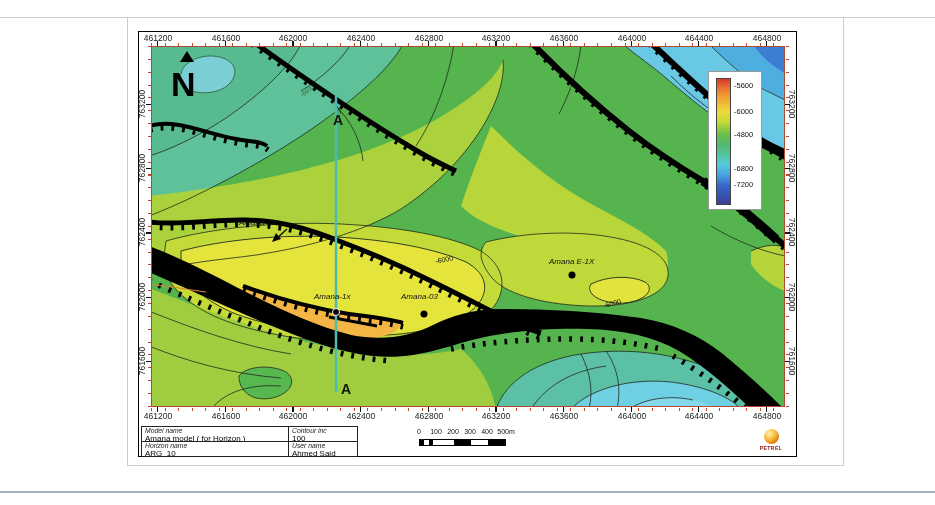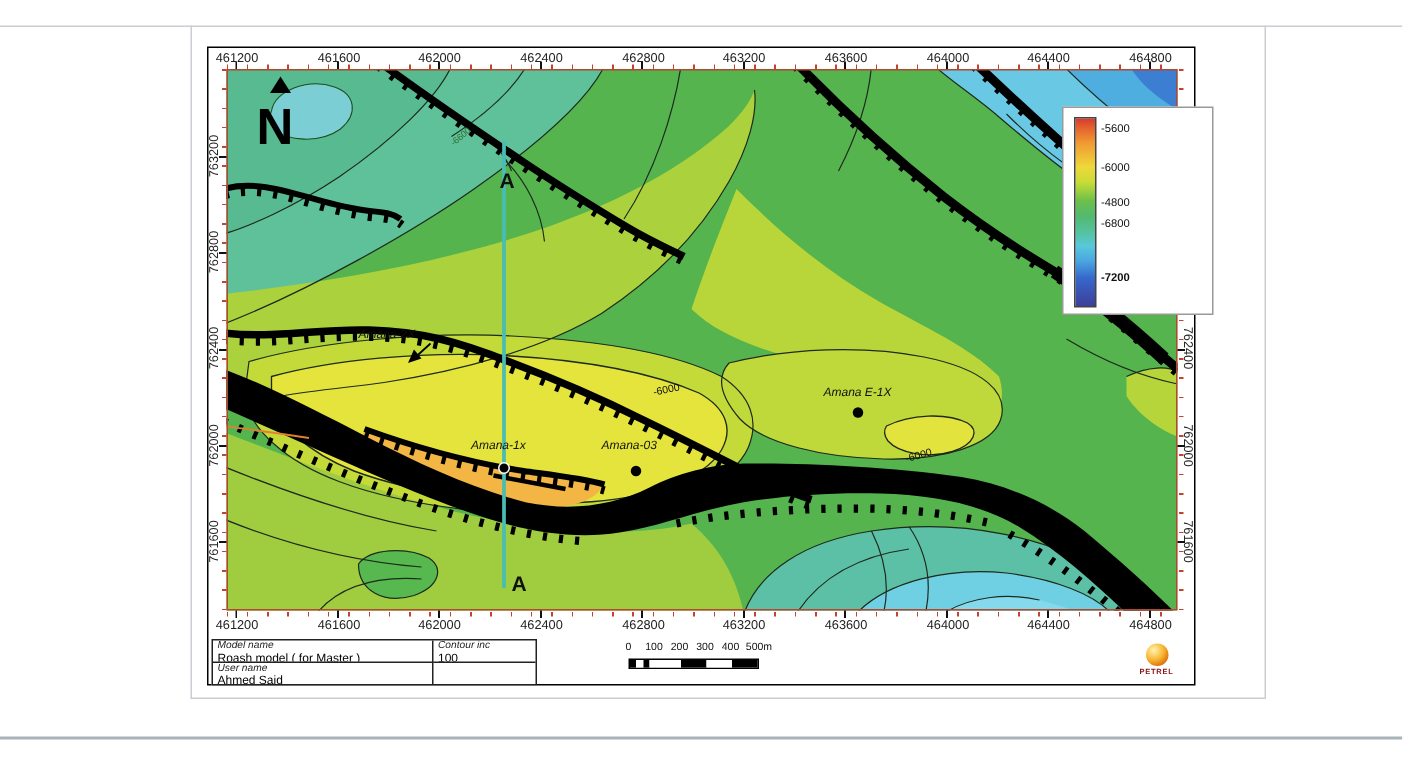--- a/index.html
+++ b/index.html
@@ -10,21 +10,21 @@
             border:1.6px solid #000;background:#fff;}
   .mapwrap{position:absolute;left:151px;top:46px;width:634px;height:361px;}
   .mapwrap svg{display:block;overflow:visible;}
   .tick-label{position:absolute;width:44px;text-align:center;font-size:8.5px;color:#222;}
   .yl{width:40px;}
   .xmajor{position:absolute;background-image:repeating-linear-gradient(to right,#111 0,#111 1.2px,transparent 1.2px,transparent 67.66px);}
   .ymajor{position:absolute;background-image:repeating-linear-gradient(to bottom,#111 0,#111 1.2px,transparent 1.2px,transparent 64.25px);}
   .xminor{position:absolute;background-image:repeating-linear-gradient(to right,#c4432f 0,#c4432f 1px,transparent 1px,transparent 13.53px);}
   .yminor{position:absolute;background-image:repeating-linear-gradient(to bottom,#c4432f 0,#c4432f 1px,transparent 1px,transparent 12.85px);}
   .colorbar{position:absolute;left:708px;top:71px;width:52px;height:137px;background:#fff;
-            border:1px solid #999;z-index:5;padding-left:47px;}
+            border:1px solid #999;z-index:5;}
   .cbar{position:absolute;left:7px;top:6px;width:13px;height:125px;border:1px solid #444;
         background:linear-gradient(180deg,#d63a2e 0%,#e4622e 5%,#f09a32 13%,#eed93a 26%,#c8dc36 34%,#6cc04a 44%,#52b96e 52%,#55c4a8 62%,#58c8dc 68%,#4aa6e0 76%,#3668cc 85%,#3d3f98 100%);}
   .cblabel{position:absolute;left:25px;font-size:7.5px;color:#111;}
   .infotable{position:absolute;left:141px;top:426px;width:215px;border:1px solid #222;
              display:grid;grid-template-columns:147px 68px;background:#fff;z-index:4;}
   .cell{border-right:1px solid #222;border-bottom:1px solid #222;padding:1px 3px 0 3px;height:13px;overflow:hidden;}
   .cell:nth-child(2n){border-right:none;}
   .cell:nth-child(n+3){border-bottom:none;}
   .ilabel{font-style:italic;font-size:6.8px;line-height:6.8px;color:#222;}
   .ival{font-size:8px;line-height:8px;color:#000;white-space:nowrap;}
@@ -225,32 +225,36 @@
   <span class="tick-label yl" style="left:772px;top:163px;transform:rotate(90deg);">762800</span>
   <span class="tick-label yl" style="left:772px;top:227px;transform:rotate(90deg);">762400</span>
   <span class="tick-label yl" style="left:772px;top:292px;transform:rotate(90deg);">762000</span>
   <span class="tick-label yl" style="left:772px;top:356px;transform:rotate(90deg);">761600</span>
 
   <div class="colorbar">
     <div class="cbar"></div>
     <span class="cblabel" style="top:9px;">-5600</span>
     <span class="cblabel" style="top:35px;">-6000</span>
     <span class="cblabel" style="top:58px;">-4800</span>
-    <span class="cblabel" style="top:72px;">-6800</span>
-    <span class="cblabel" style="top:108px;font-weight:bold;">-7200</span>
+    <span class="cblabel" style="top:92px;">-6800</span>
+    <span class="cblabel" style="top:108px;">-7200</span>
   </div>
 
   <div class="infotable">
     <div class="cell">
       <div class="ilabel">Model name</div>
-      <div class="ival">Roash model ( for Master )</div>
+      <div class="ival">Amana model ( for Horizon )</div>
     </div>
     <div class="cell">
       <div class="ilabel">Contour inc</div>
       <div class="ival">100</div>
+    </div>
+    <div class="cell">
+      <div class="ilabel">Horizon name</div>
+      <div class="ival">ARG_10</div>
     </div>
     <div class="cell">
       <div class="ilabel">User name</div>
       <div class="ival">Ahmed Said</div>
     </div>
   </div>
 
   <div class="scalebar">
     <span class="sblabel" style="left:-9px;">0</span>
     <span class="sblabel" style="left:8px;">100</span>

